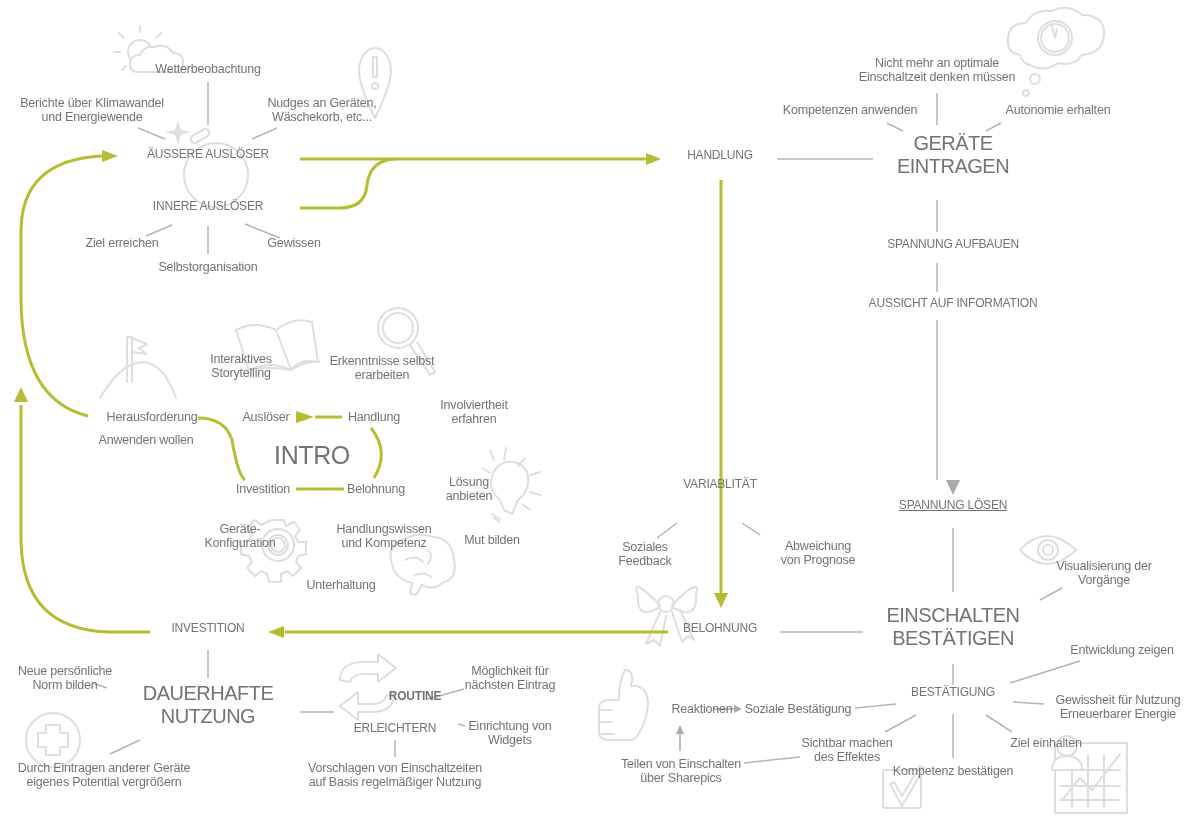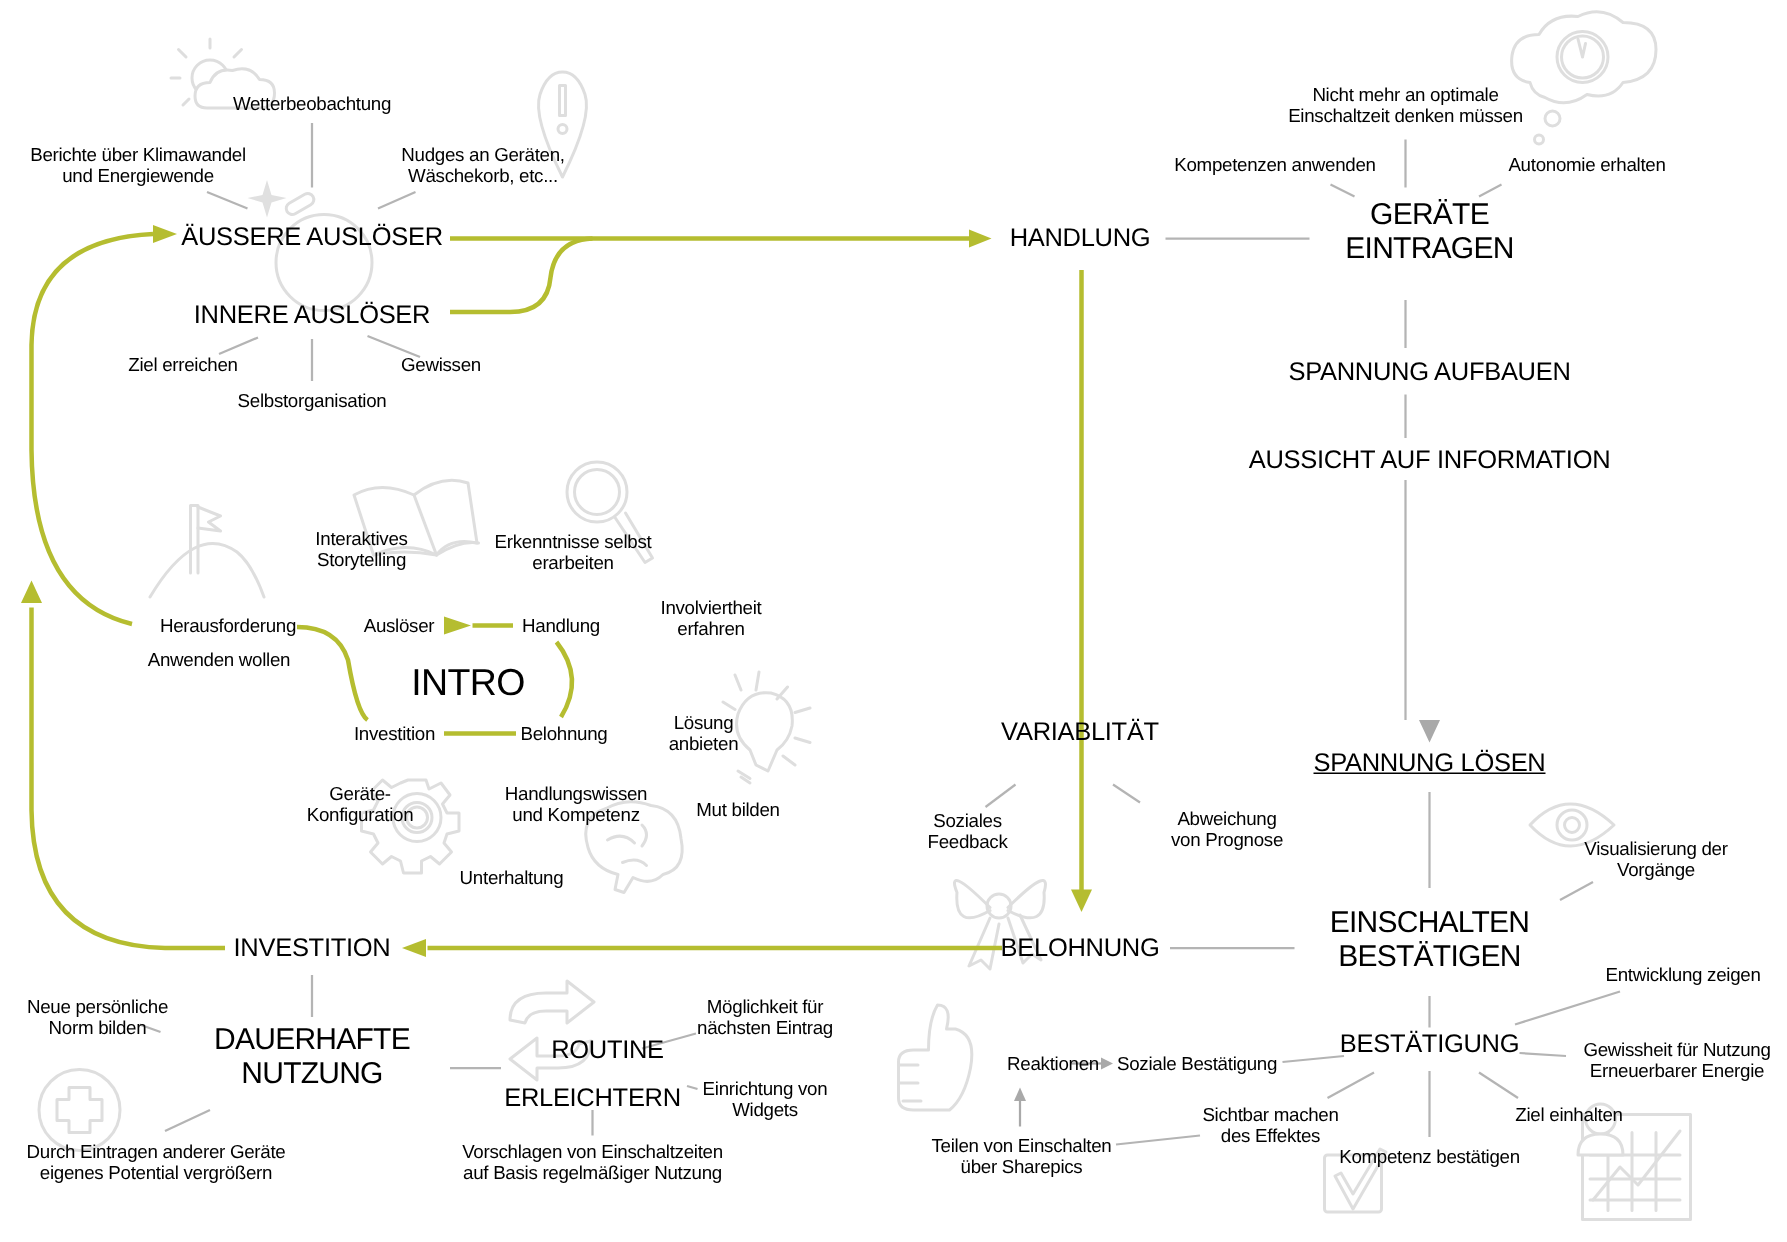--- a/index.html
+++ b/index.html
@@ -1,22 +1,22 @@
 <!DOCTYPE html>
 <html><head>
 <meta charset="utf-8">
 <style>
   html, body { margin:0; padding:0; background:#ffffff; }
   body { width:1191px; height:828px; position:relative; overflow:hidden;
          font-family:"Liberation Sans", sans-serif; color:#c8c8c8; }
   #canvas { position:absolute; left:0; top:0; }
   .t { position:absolute; white-space:nowrap; font-family:"Liberation Sans", sans-serif;
-       color:#000000; line-height:1.15; transform:translateX(-50%); text-align:center; }
+       color:#737373; line-height:1.15; transform:translateX(-50%); text-align:center; }
   .s { font-size:12.5px; letter-spacing:-0.2px; }
-  .m { font-size:17px; letter-spacing:-0.2px; }
+  .m { font-size:12px; letter-spacing:-0.2px; }
   .l { font-size:20px; letter-spacing:-0.5px; line-height:1.15; }
   .xl { font-size:25px; letter-spacing:-0.4px; }
 </style>
 </head>
 <body>
 
 <svg id="canvas" width="1191" height="828" viewBox="0 0 1191 828">
   <g fill="none" stroke="#dedede" stroke-width="2" stroke-linecap="round" stroke-linejoin="round">
 
     <g>
@@ -231,21 +231,21 @@
 <div class="t s" style="left:847px;top:736px;white-space:pre;">Sichtbar machen
 des Effektes</div>
 <div class="t s" style="left: 798px; top: 702px; white-space: pre;">Soziale Bestätigung</div>
 <div class="t s" style="left: 680px; top: 702px; white-space: pre; padding-left: 44px;">Reaktionen</div>
 <div class="t s" style="left:681px;top:757px;white-space:pre;">Teilen von Einschalten
 über Sharepics</div>
 
 <div class="t m" style="left: 208px; top: 622px; white-space: pre;">INVESTITION</div>
 <div class="t l" style="left:208px;top:682px;white-space:pre;">DAUERHAFTE
 NUTZUNG</div>
-<div class="t m" style="left: 405px; top: 690px; white-space: pre;">ROUTINE</div>
+<div class="t m" style="left: 415px; top: 690px; white-space: pre; font-weight: bold;">ROUTINE</div>
 <div class="t m" style="left: 395px; top: 722px; white-space: pre;">ERLEICHTERN</div>
 <div class="t s" style="left:65px;top:664px;white-space:pre;">Neue persönliche
 Norm bilden</div>
 <div class="t s" style="left:104px;top:761px;white-space:pre;">Durch Eintragen anderer Geräte
 eigenes Potential vergrößern</div>
 <div class="t s" style="left:510px;top:664px;white-space:pre;">Möglichkeit für
 nächsten Eintrag</div>
 <div class="t s" style="left:510px;top:719px;white-space:pre;">Einrichtung von
 Widgets</div>
 <div class="t s" style="left:395px;top:761px;white-space:pre;">Vorschlagen von Einschaltzeiten

